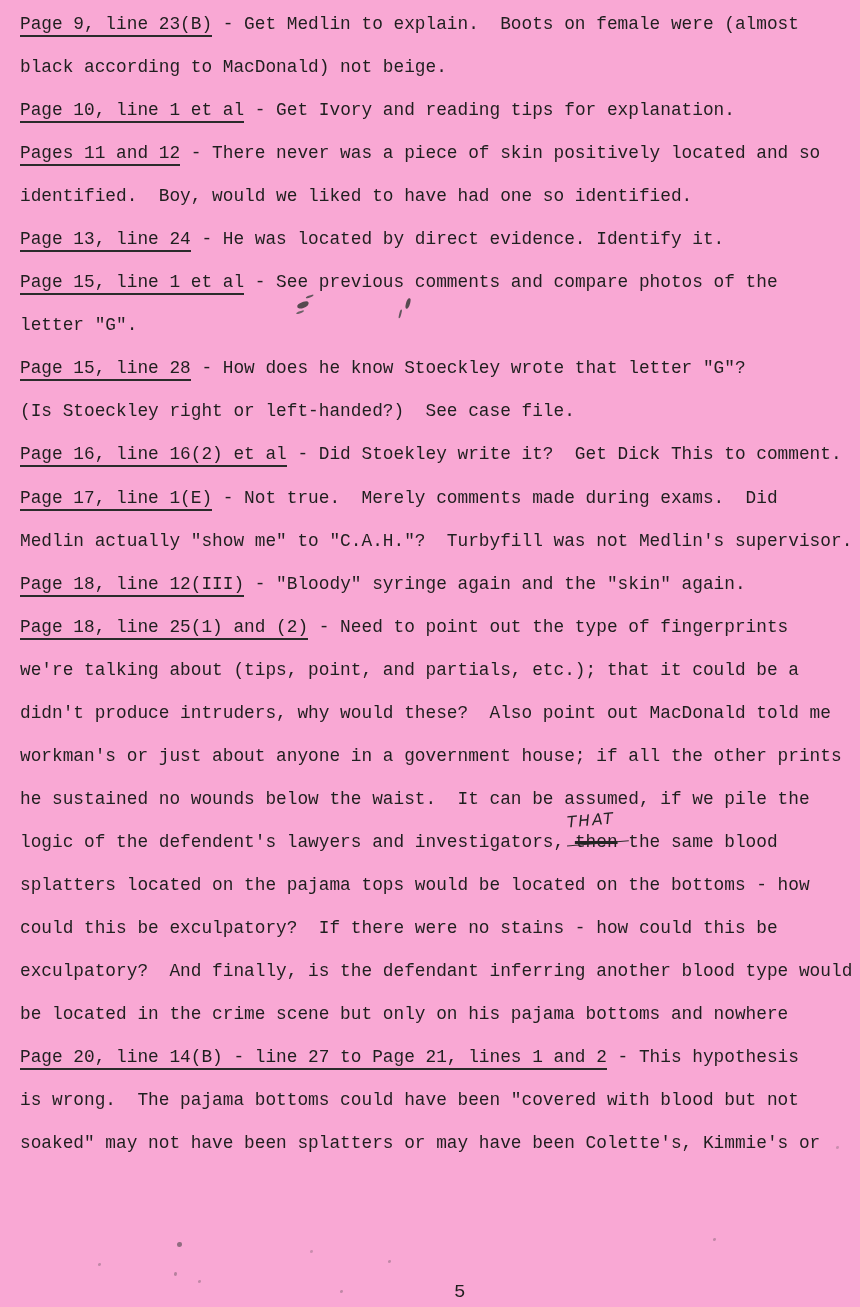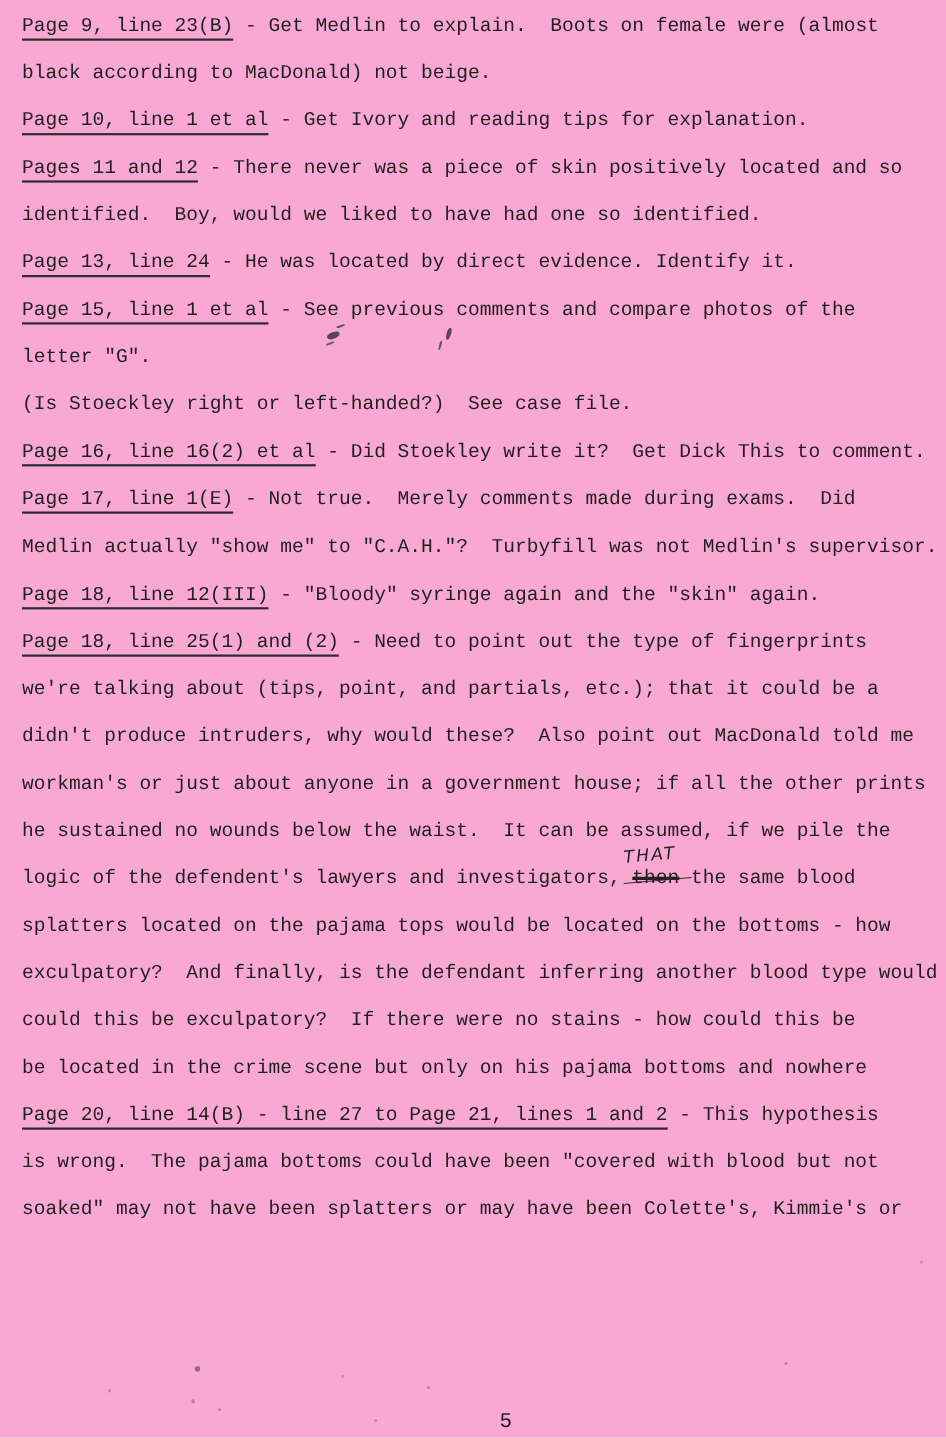--- a/index.html
+++ b/index.html
@@ -83,34 +83,35 @@
   <div class="textbody">
 
     <div class="ln"><span class="u">Page 9, line 23(B)</span><span> - Get Medlin to explain.  Boots on female were (almost</span></div>
     <div class="ln"><span>black according to MacDonald) not beige.</span></div>
     <div class="ln"><span class="u">Page 10, line 1 et al</span><span> - Get Ivory and reading tips for explanation.</span></div>
     <div class="ln"><span class="u">Pages 11 and 12</span><span> - There never was a piece of skin positively located and so</span></div>
     <div class="ln"><span>identified.  Boy, would we liked to have had one so identified.</span></div>
     <div class="ln"><span class="u">Page 13, line 24</span><span> - He was located by direct evidence. Identify it.</span></div>
     <div class="ln"><span class="u">Page 15, line 1 et al</span><span> - See previous comments and compare photos of the</span></div>
     <div class="ln"><span>letter "G".</span></div>
+    <div class="ln"><span class="u">Page 15, line 28</span><span> - How does he know Stoeckley wrote that letter "G"?</span></div>
     <div class="ln"><span>(Is Stoeckley right or left-handed?)  See case file.</span></div>
     <div class="ln"><span class="u">Page 16, line 16(2) et al</span><span> - Did Stoekley write it?  Get Dick This to comment.</span></div>
     <div class="ln"><span class="u">Page 17, line 1(E)</span><span> - Not true.  Merely comments made during exams.  Did</span></div>
     <div class="ln"><span>Medlin actually "show me" to "C.A.H."?  Turbyfill was not Medlin's supervisor.</span></div>
     <div class="ln"><span class="u">Page 18, line 12(III)</span><span> - "Bloody" syringe again and the "skin" again.</span></div>
     <div class="ln"><span class="u">Page 18, line 25(1) and (2)</span><span> - Need to point out the type of fingerprints</span></div>
     <div class="ln"><span>we're talking about (tips, point, and partials, etc.); that it could be a</span></div>
     <div class="ln"><span>didn't produce intruders, why would these?  Also point out MacDonald told me</span></div>
     <div class="ln"><span>workman's or just about anyone in a government house; if all the other prints</span></div>
     <div class="ln"><span>he sustained no wounds below the waist.  It can be assumed, if we pile the</span></div>
     <div class="ln"><span>logic of the defendent's lawyers and investigators, </span><span class="strike-wrap"><span class="note">THAT</span><span class="strike">then</span></span><span> the same blood</span></div>
     <div class="ln"><span>splatters located on the pajama tops would be located on the bottoms - how</span></div>
+    <div class="ln"><span>could this be exculpatory?  If there were no stains - how could this be</span></div>
     <div class="ln"><span>exculpatory?  And finally, is the defendant inferring another blood type would</span></div>
-    <div class="ln"><span>could this be exculpatory?  If there were no stains - how could this be</span></div>
     <div class="ln"><span>be located in the crime scene but only on his pajama bottoms and nowhere</span></div>
     <div class="ln"><span class="u">Page 20, line 14(B) - line 27 to Page 21, lines 1 and 2</span><span> - This hypothesis</span></div>
     <div class="ln"><span>is wrong.  The pajama bottoms could have been "covered with blood but not</span></div>
     <div class="ln"><span>soaked" may not have been splatters or may have been Colette's, Kimmie's or</span></div>
 
   </div>
 
   <div class="pagenum">5</div>
 
   <div class="smudge s1"></div>

